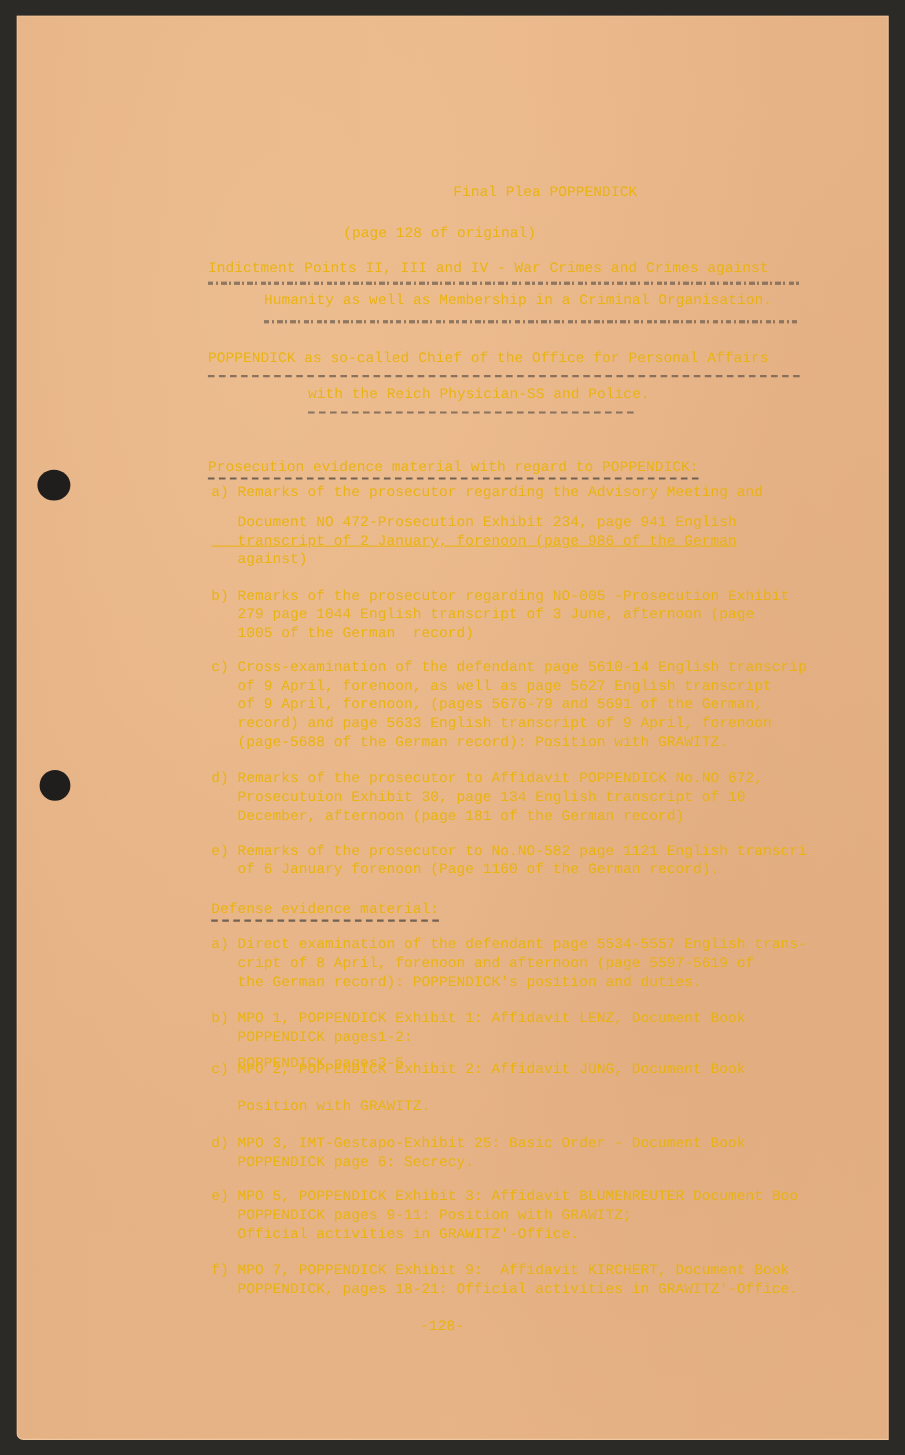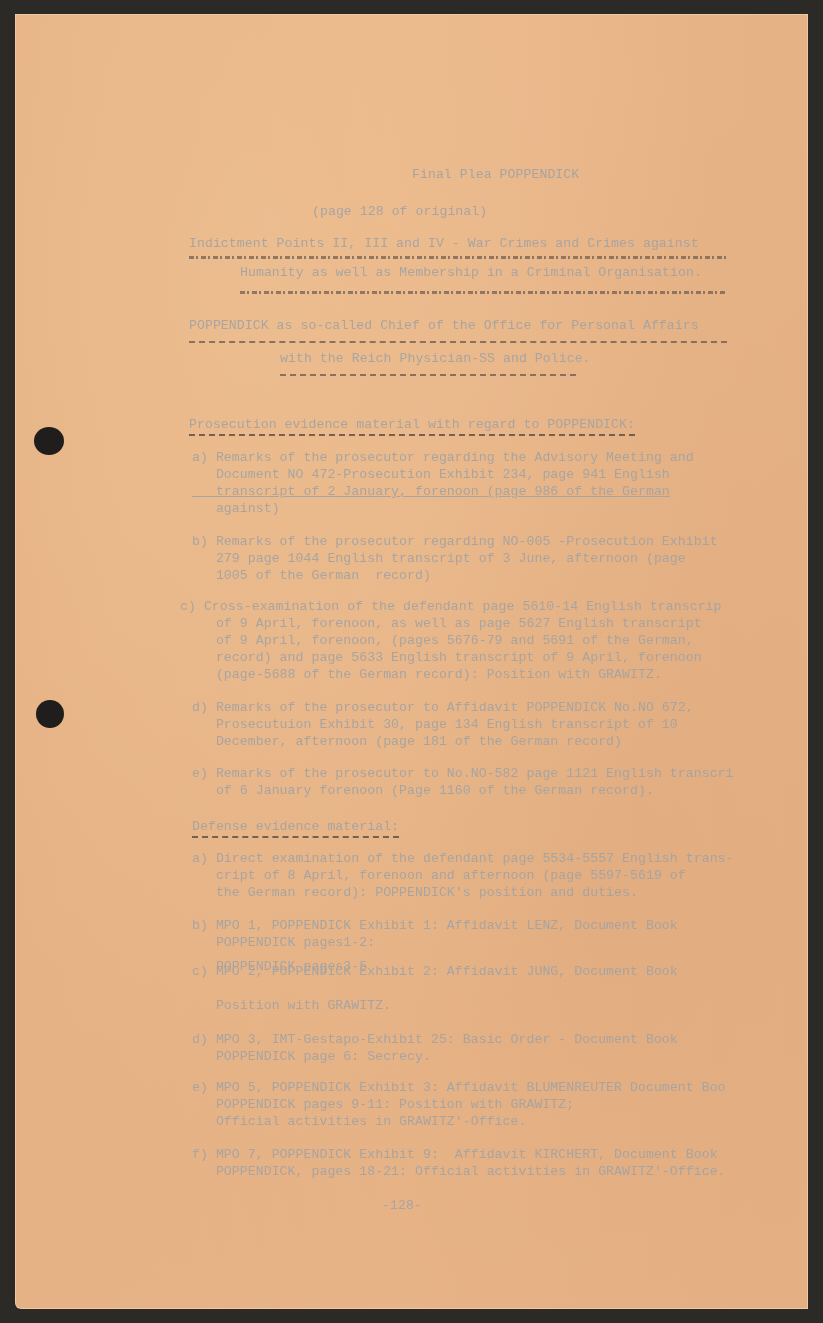--- a/index.html
+++ b/index.html
@@ -20,21 +20,21 @@
     border-bottom-left-radius: 6px;
   }
   .hole {
     position: absolute; width: 30px; height: 28px; border-radius: 50%;
     background: #1f1e1c;
   }
   .hole.h1 { left: 34px; top: 427px; }
   .hole.h2 { left: 36px; top: 700px; width: 28px; height: 28px; }
 
   .t {
-    position: absolute; color: #a3a3a3; font-size: 13.2px; line-height: 17px;
+    position: absolute; color: #eab308; font-size: 13.2px; line-height: 17px;
     white-space: pre; letter-spacing: 0.05px;
     opacity: 0.92;
   }
   .dash {
     position: absolute; height: 0; border-top: 2px dashed #6a5a4e; opacity: 0.75;
   }
   .dotdash {
     position: absolute; height: 3px;
     background-image: repeating-linear-gradient(90deg, #6a5a4e 0 5px, transparent 5px 7px, #6a5a4e 7px 9px, transparent 9px 12px);
     opacity: 0.7;
@@ -57,32 +57,32 @@
 <div class="dotdash" style="left:240px; top:291px; width:487px;"></div>
 
 <div class="t" style="left:189px; top:317px;">POPPENDICK as so-called Chief of the Office for Personal Affairs</div>
 <div class="dash" style="left:189px; top:341px; width:538px;"></div>
 <div class="t" style="left:280px; top:350px;">with the Reich Physician-SS and Police.</div>
 <div class="dash" style="left:280px; top:374px; width:296px;"></div>
 
 <div class="t ul" style="left:189px; top:416px;text-align:right;">Prosecution evidence material with regard to POPPENDICK:</div>
 
 <div>
-  <div class="t" style="left:192px; top:449px;">a) Remarks of the prosecutor regarding the Advisory Meeting and</div>
+  <div class="t" style="left:192px; top:439px;">a) Remarks of the prosecutor regarding the Advisory Meeting and</div>
   <div class="t" style="left:192px; top:466px;">   Document NO 472-Prosecution Exhibit 234, page 941 English</div>
   <div class="t" style="left:192px; top:483px;text-decoration:underline;">   transcript of 2 January, forenoon (page 986 of the German</div>
   <div class="t" style="left:192px; top:500px;">   against)</div>
 </div>
 <div>
   <div class="t" style="left:192px; top:533px;">b) Remarks of the prosecutor regarding NO-005 -Prosecution Exhibit</div>
   <div class="t" style="left:192px; top:550px;">   279 page 1044 English transcript of 3 June, afternoon (page</div>
   <div class="t" style="left:192px; top:567px;">   1005 of the German  record)</div>
 </div>
 <div>
-  <div class="t" style="left:180px; top:598px;text-align:right;">c) Cross-examination of the defendant page 5610-14 English transcrip</div>
+  <div class="t" style="left:192px; top:598px;text-align:right;">c) Cross-examination of the defendant page 5610-14 English transcrip</div>
   <div class="t" style="left:192px; top:615px;">   of 9 April, forenoon, as well as page 5627 English transcript</div>
   <div class="t" style="left:192px; top:632px;">   of 9 April, forenoon, (pages 5676-79 and 5691 of the German,</div>
   <div class="t" style="left:192px; top:649px;">   record) and page 5633 English transcript of 9 April, forenoon</div>
   <div class="t" style="left:192px; top:666px;">   (page-5688 of the German record): Position with GRAWITZ.</div>
 </div>
 <div>
   <div class="t" style="left:192px; top:699px;">d) Remarks of the prosecutor to Affidavit POPPENDICK No.NO 672,</div>
   <div class="t" style="left:192px; top:716px;">   Prosecutuion Exhibit 30, page 134 English transcript of 10</div>
   <div class="t" style="left:192px; top:733px;">   December, afternoon (page 181 of the German record)</div>
 </div>

